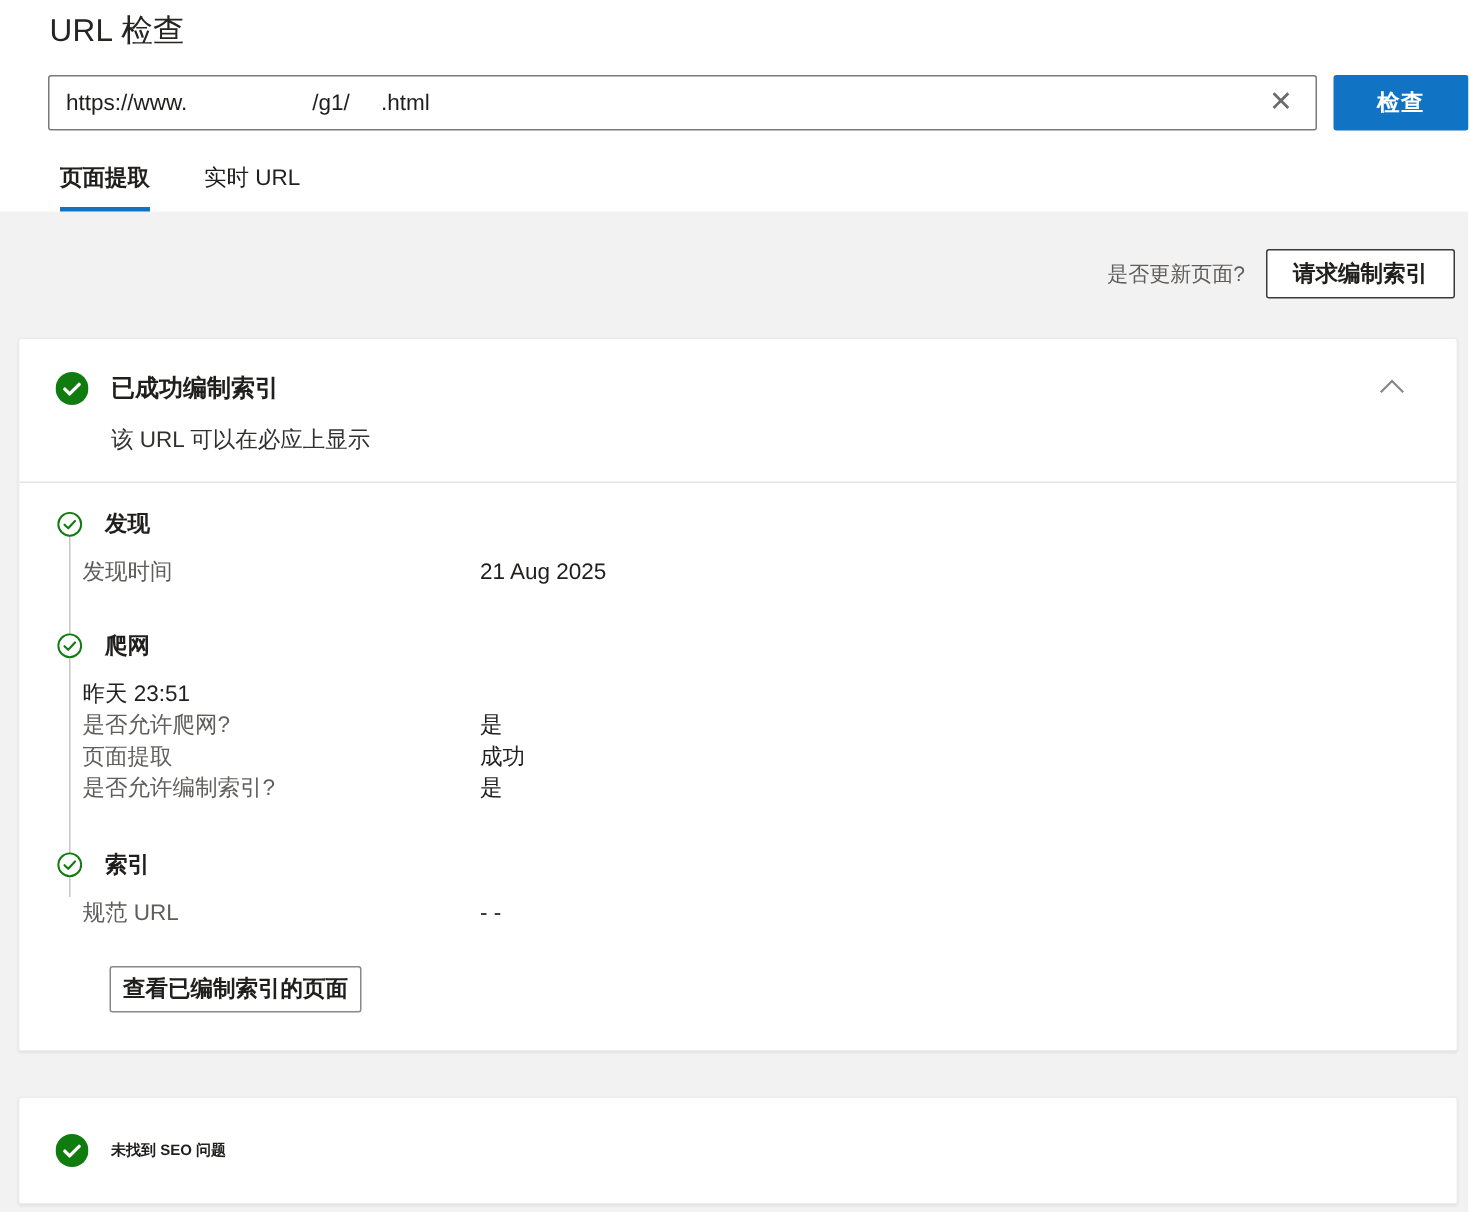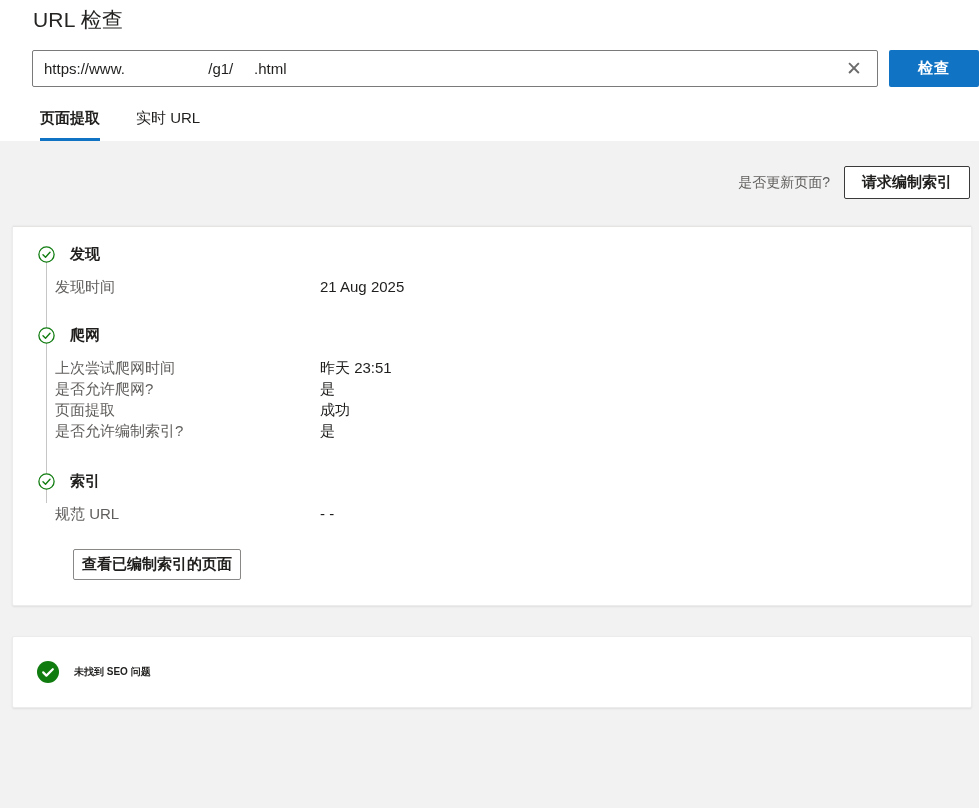--- a/index.html
+++ b/index.html
@@ -87,20 +87,37 @@
 
 <div class="gray-zone">
 
   <div class="action-row">
     <span class="update-question">是否更新页面?</span>
     <button class="request-index-btn">请求编制索引</button>
   </div>
 
   <div class="card index-card">
 
+    <div class="card-header">
+      <div class="status-line">
+        <span>
+          <svg class="icon-svg" width="22" height="22" viewBox="0 0 22 22">
+            <circle cx="11" cy="11" r="11" fill="#107c10"></circle>
+            <path d="M6.2 11.4 L9.4 14.6 L15.8 8.2" stroke="#fff" stroke-width="2.2" fill="none" stroke-linecap="round" stroke-linejoin="round"></path>
+          </svg>
+        </span>
+        <span class="status-title">已成功编制索引</span>
+      </div>
+      <div class="status-sub">该 URL 可以在必应上显示</div>
+      <button class="collapse-btn">
+        <svg class="icon-svg" width="18" height="11" viewBox="0 0 18 11">
+          <path d="M1.5 9.5 L9 2 L16.5 9.5" stroke="#8a8886" stroke-width="1.5" fill="none"></path>
+        </svg>
+      </button>
+    </div>
 
     <div class="divider"></div>
 
     <div class="details">
       <div class="timeline-line"></div>
 
       
       <div class="section">
         <div class="section-header">
           <span>
@@ -126,21 +143,20 @@
           <span>
             <svg class="icon-svg" width="17" height="17" viewBox="0 0 17 17">
               <circle cx="8.5" cy="8.5" r="7.6" fill="#fff" stroke="#107c10" stroke-width="1.3"></circle>
               <path d="M5 8.8 L7.5 11.2 L12 6.3" stroke="#107c10" stroke-width="1.4" fill="none" stroke-linecap="round" stroke-linejoin="round"></path>
             </svg>
           </span>
           <span class="section-title">爬网</span>
         </div>
         <div class="section-rows">
           <div class="kv-row">
-            <span class="kv-label">上次尝试爬网时间</span>
             <span class="kv-value">昨天 23:51</span>
           </div>
           <div class="kv-row">
             <span class="kv-label">是否允许爬网?</span>
             <span class="kv-value">是</span>
           </div>
           <div class="kv-row">
             <span class="kv-label">页面提取</span>
             <span class="kv-value">成功</span>
           </div>

